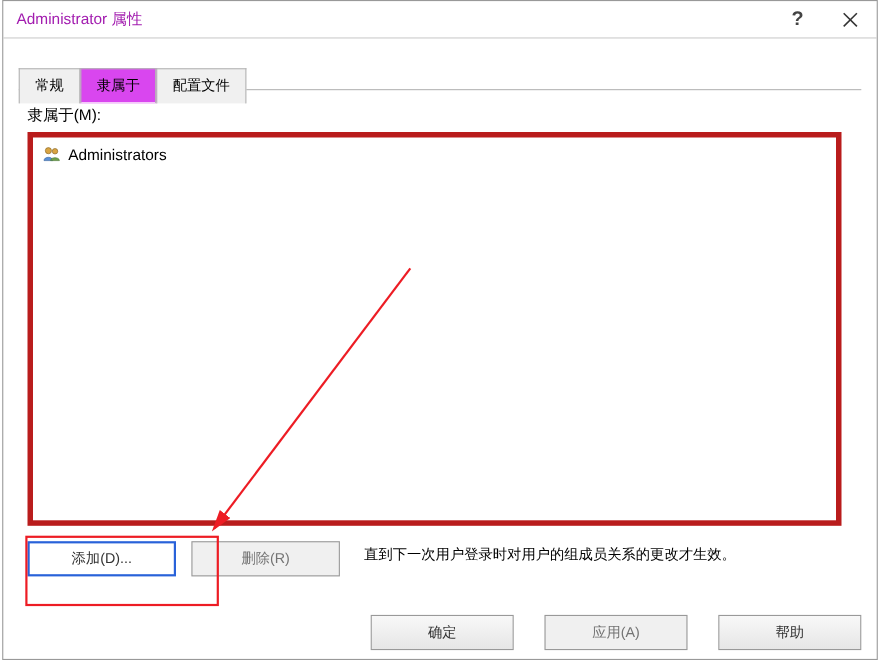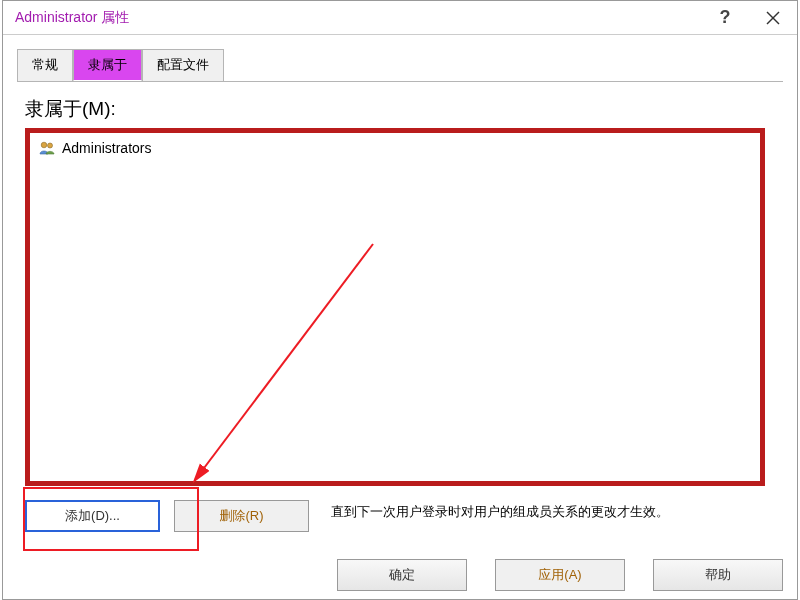--- a/index.html
+++ b/index.html
@@ -55,33 +55,33 @@
     }
     .tab {
       padding: 6px 14px;
       border: 1px solid #b5b5b5;
       border-bottom: none;
       background: #f0f0f0;
       font-size: 13px;
       cursor: pointer;
       margin-right: 0;
       position: relative;
-      top: 0;
+      top: 13px;
     }
     .tab.active {
       background: #d946ef;
       border-bottom: 1px solid #fff;
       z-index: 2;
     }
     .tab-panel {
       padding: 14px 8px 0 8px;
     }
     .label {
       margin-bottom: 6px;
-      font-size: 19px;
+      font-size: 14px;
     }
     .listbox {
       border: 5px solid #b91c1c;
       width: 740px;
       height: 358px;
       background: #fff;
       padding: 4px;
     }
     .list-item {
       display: flex;
@@ -114,21 +114,21 @@
       border: 1px solid #999;
       background: linear-gradient(#f8f8f8, #e6e6e6);
       font-size: 13px;
       cursor: pointer;
       display: inline-flex;
       align-items: center;
       justify-content: center;
       color: #333;
     }
     .btn.disabled {
-      color: #a16207;
+      color: #737373;
       cursor: default;
       background: #f0f0f0;
     }
     .btn.highlighted {
       border: 2px solid #2962d9;
       background: #fff;
     }
     .info-text {
       font-size: 13px;
       line-height: 1.5;

